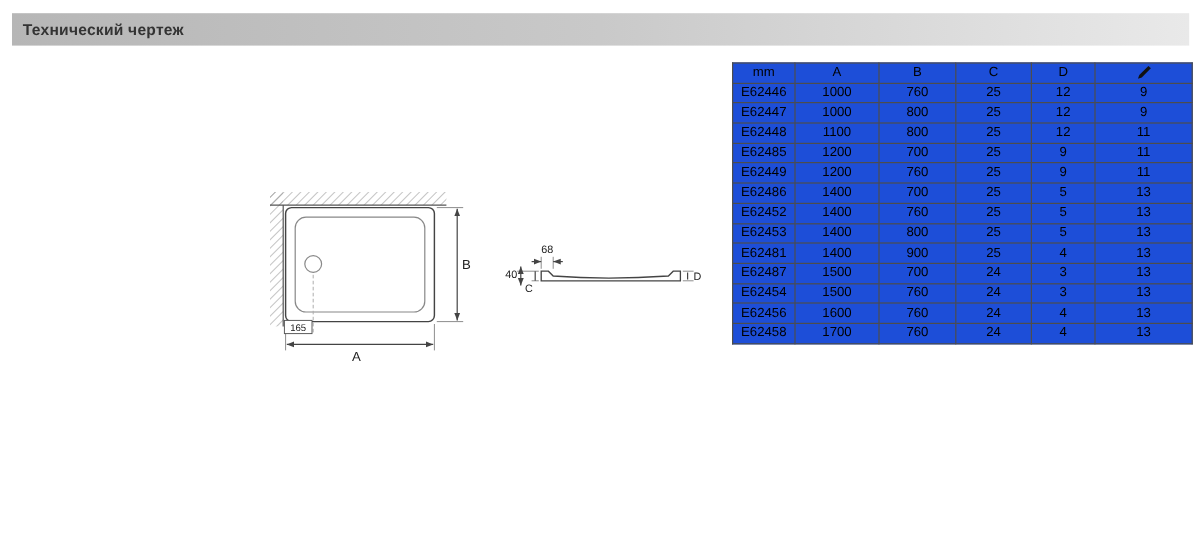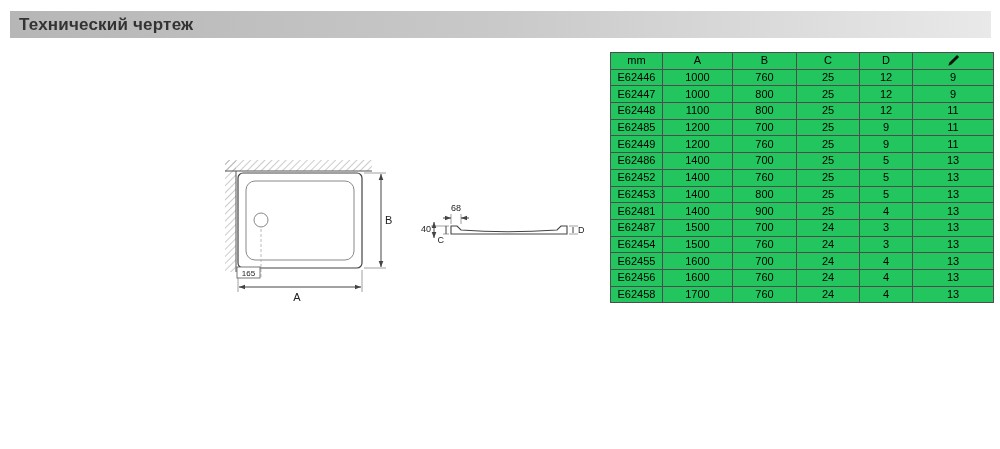--- a/index.html
+++ b/index.html
@@ -6,27 +6,27 @@
   html, body { background: #fff; }
   body {
     width: 1000px; height: 449px; position: relative; overflow: hidden;
     font-family: "Liberation Sans", sans-serif; color: #222;
   }
   .title-bar {
     position: absolute; left: 10px; top: 11px; width: 981px; height: 27px;
     background: linear-gradient(90deg, #b6b6b6 0%, #c9c9c9 50%, #e9e9e9 100%);
     display: flex; align-items: center; padding: 0 9px;
   }
-  .title-bar h1 { font-size: 17px; font-weight: bold; color: #333; letter-spacing: .2px; }
+  .title-bar h1 { font-size: 13px; font-weight: bold; color: #333; letter-spacing: .2px; }
   .drawing { position: absolute; left: 0; top: 0; width: 610px; height: 449px; }
   svg text { font-family: "Liberation Sans", "DejaVu Sans", sans-serif; fill: #222; }
   .spec-table {
     position: absolute; left: 610px; top: 52px; width: 383px;
     border-collapse: collapse; table-layout: fixed; font-size: 11px; color: #000;
-    background: #22c55e;
+    background: #1d4ed8;
   }
   .spec-table th, .spec-table td {
     border: 1px solid #4d4d4d; text-align: center; vertical-align: middle;
     height: 16.7px; padding: 0 2px; font-weight: 400; line-height: 1;
   }
   .spec-table th svg { vertical-align: middle; }
 </style>
 </head>
 <body>
 
@@ -195,28 +195,20 @@
       </tr>
       <tr>
         <td>E62454</td>
         <td>1500</td>
         <td>760</td>
         <td>24</td>
         <td>3</td>
         <td>13</td>
       </tr>
       <tr>
-        <td>E62455</td>
-        <td>1600</td>
-        <td>700</td>
-        <td>24</td>
-        <td>4</td>
-        <td>13</td>
-      </tr>
-      <tr>
         <td>E62456</td>
         <td>1600</td>
         <td>760</td>
         <td>24</td>
         <td>4</td>
         <td>13</td>
       </tr>
       <tr>
         <td>E62458</td>
         <td>1700</td>

